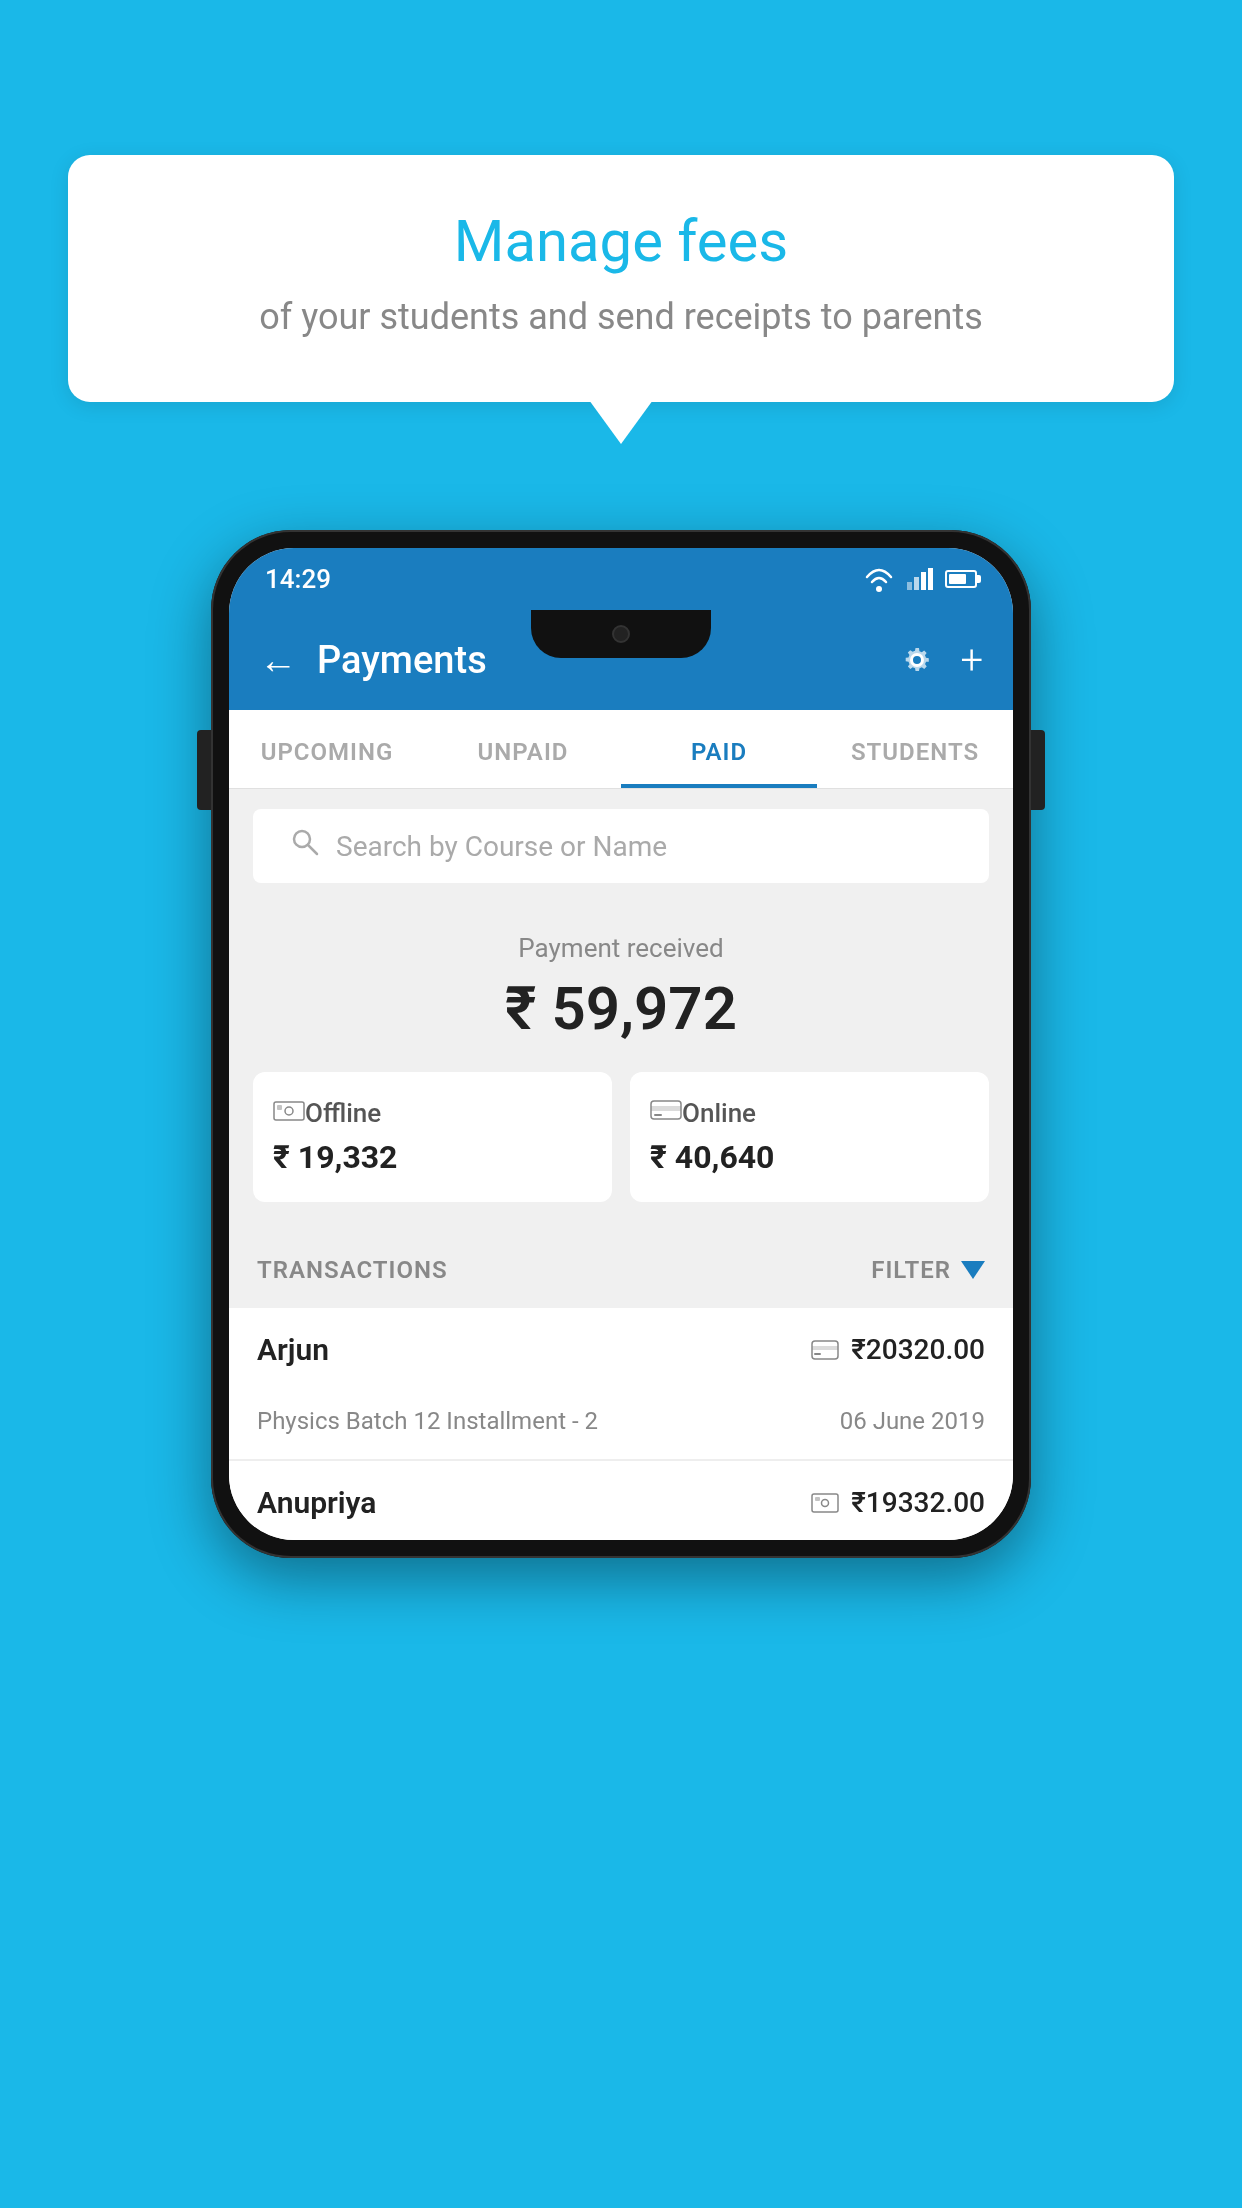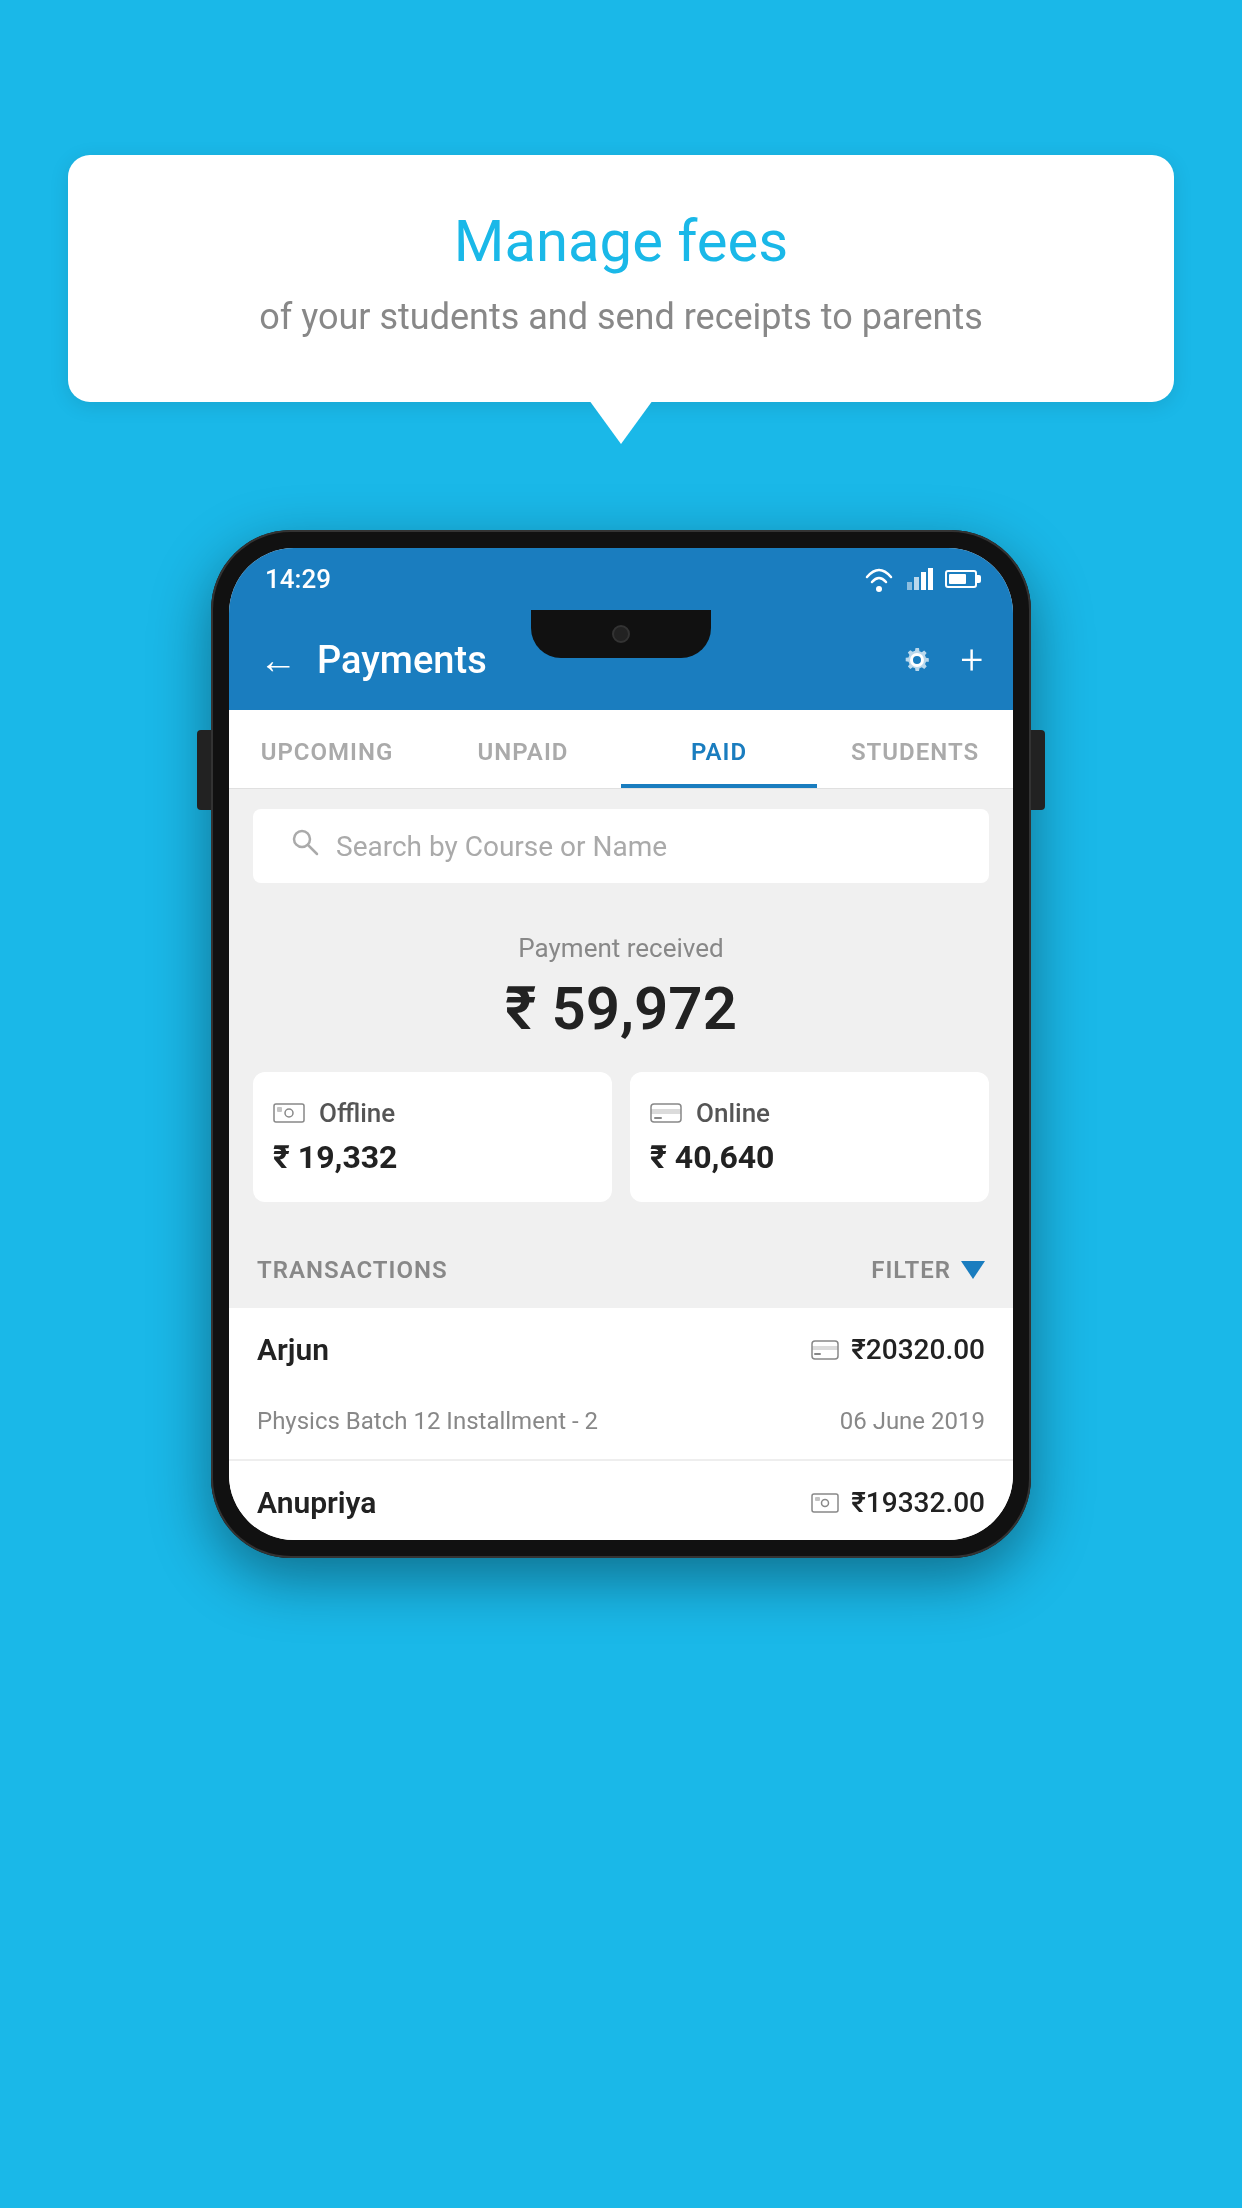--- a/index.html
+++ b/index.html
@@ -305,22 +305,21 @@
     .payment-card {
       flex: 1;
       background: white;
       border-radius: 12px;
       padding: 26px 20px;
       text-align: left;
     }
 
     .card-header {
       display: flex;
-      align-items: center;
-      gap: 14px;
+      align-items: flex-start;
       margin-bottom: 10px;
     }
 
     .card-type {
       font-size: 26px;
       color: #555;
       font-weight: 500;
     }
 
     .card-amount {

